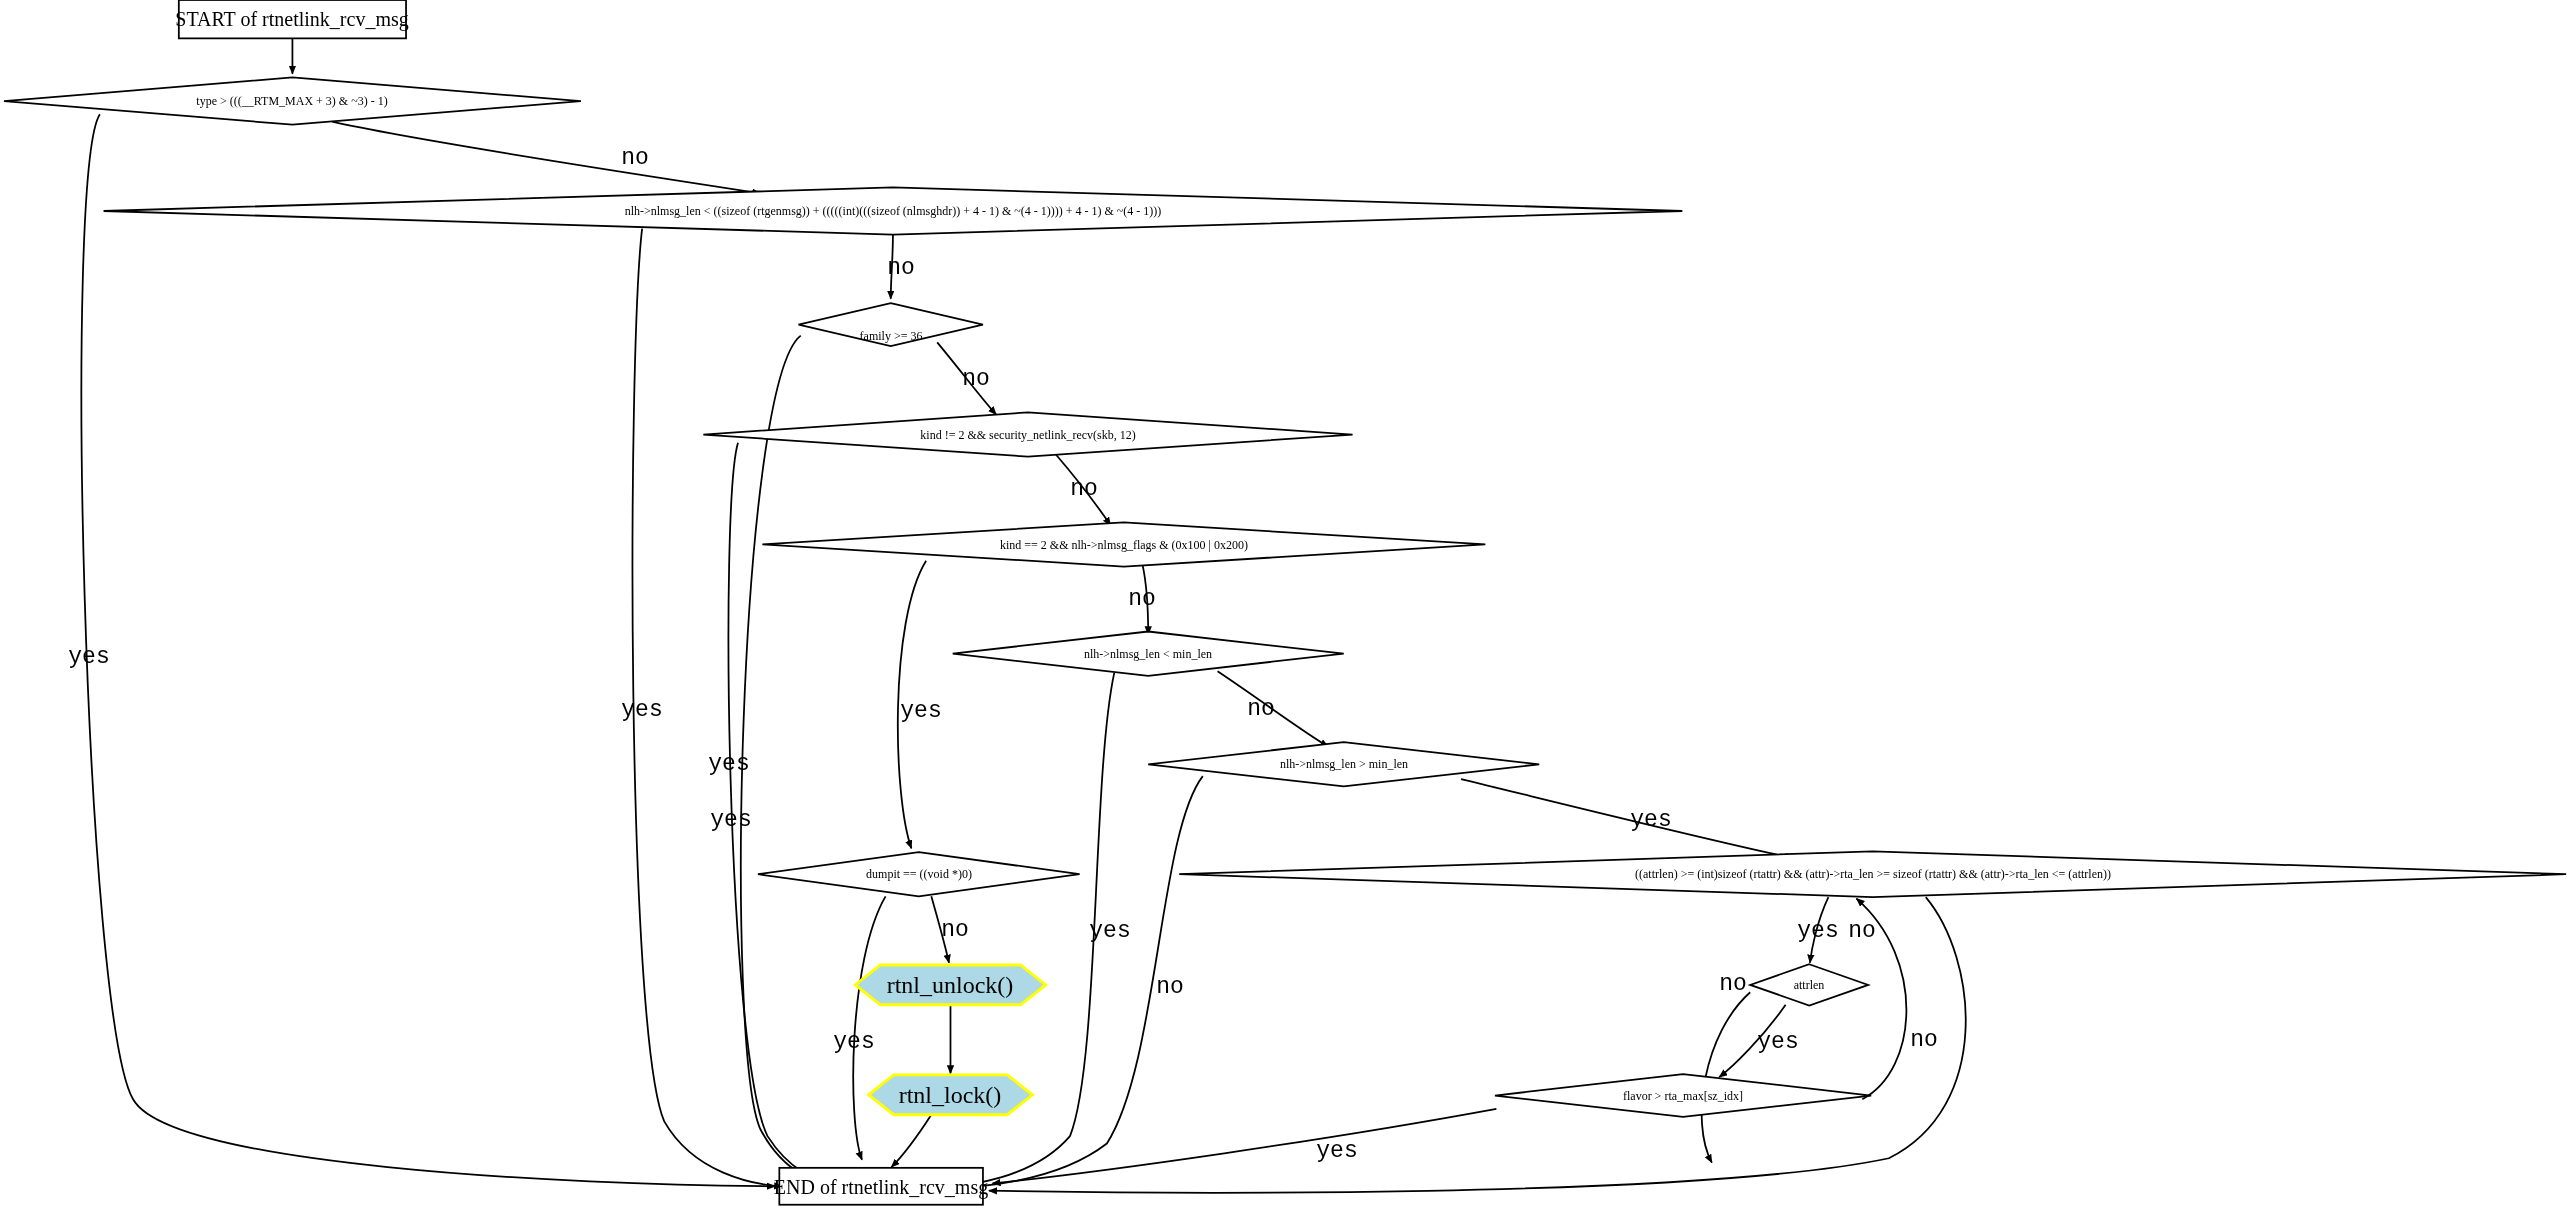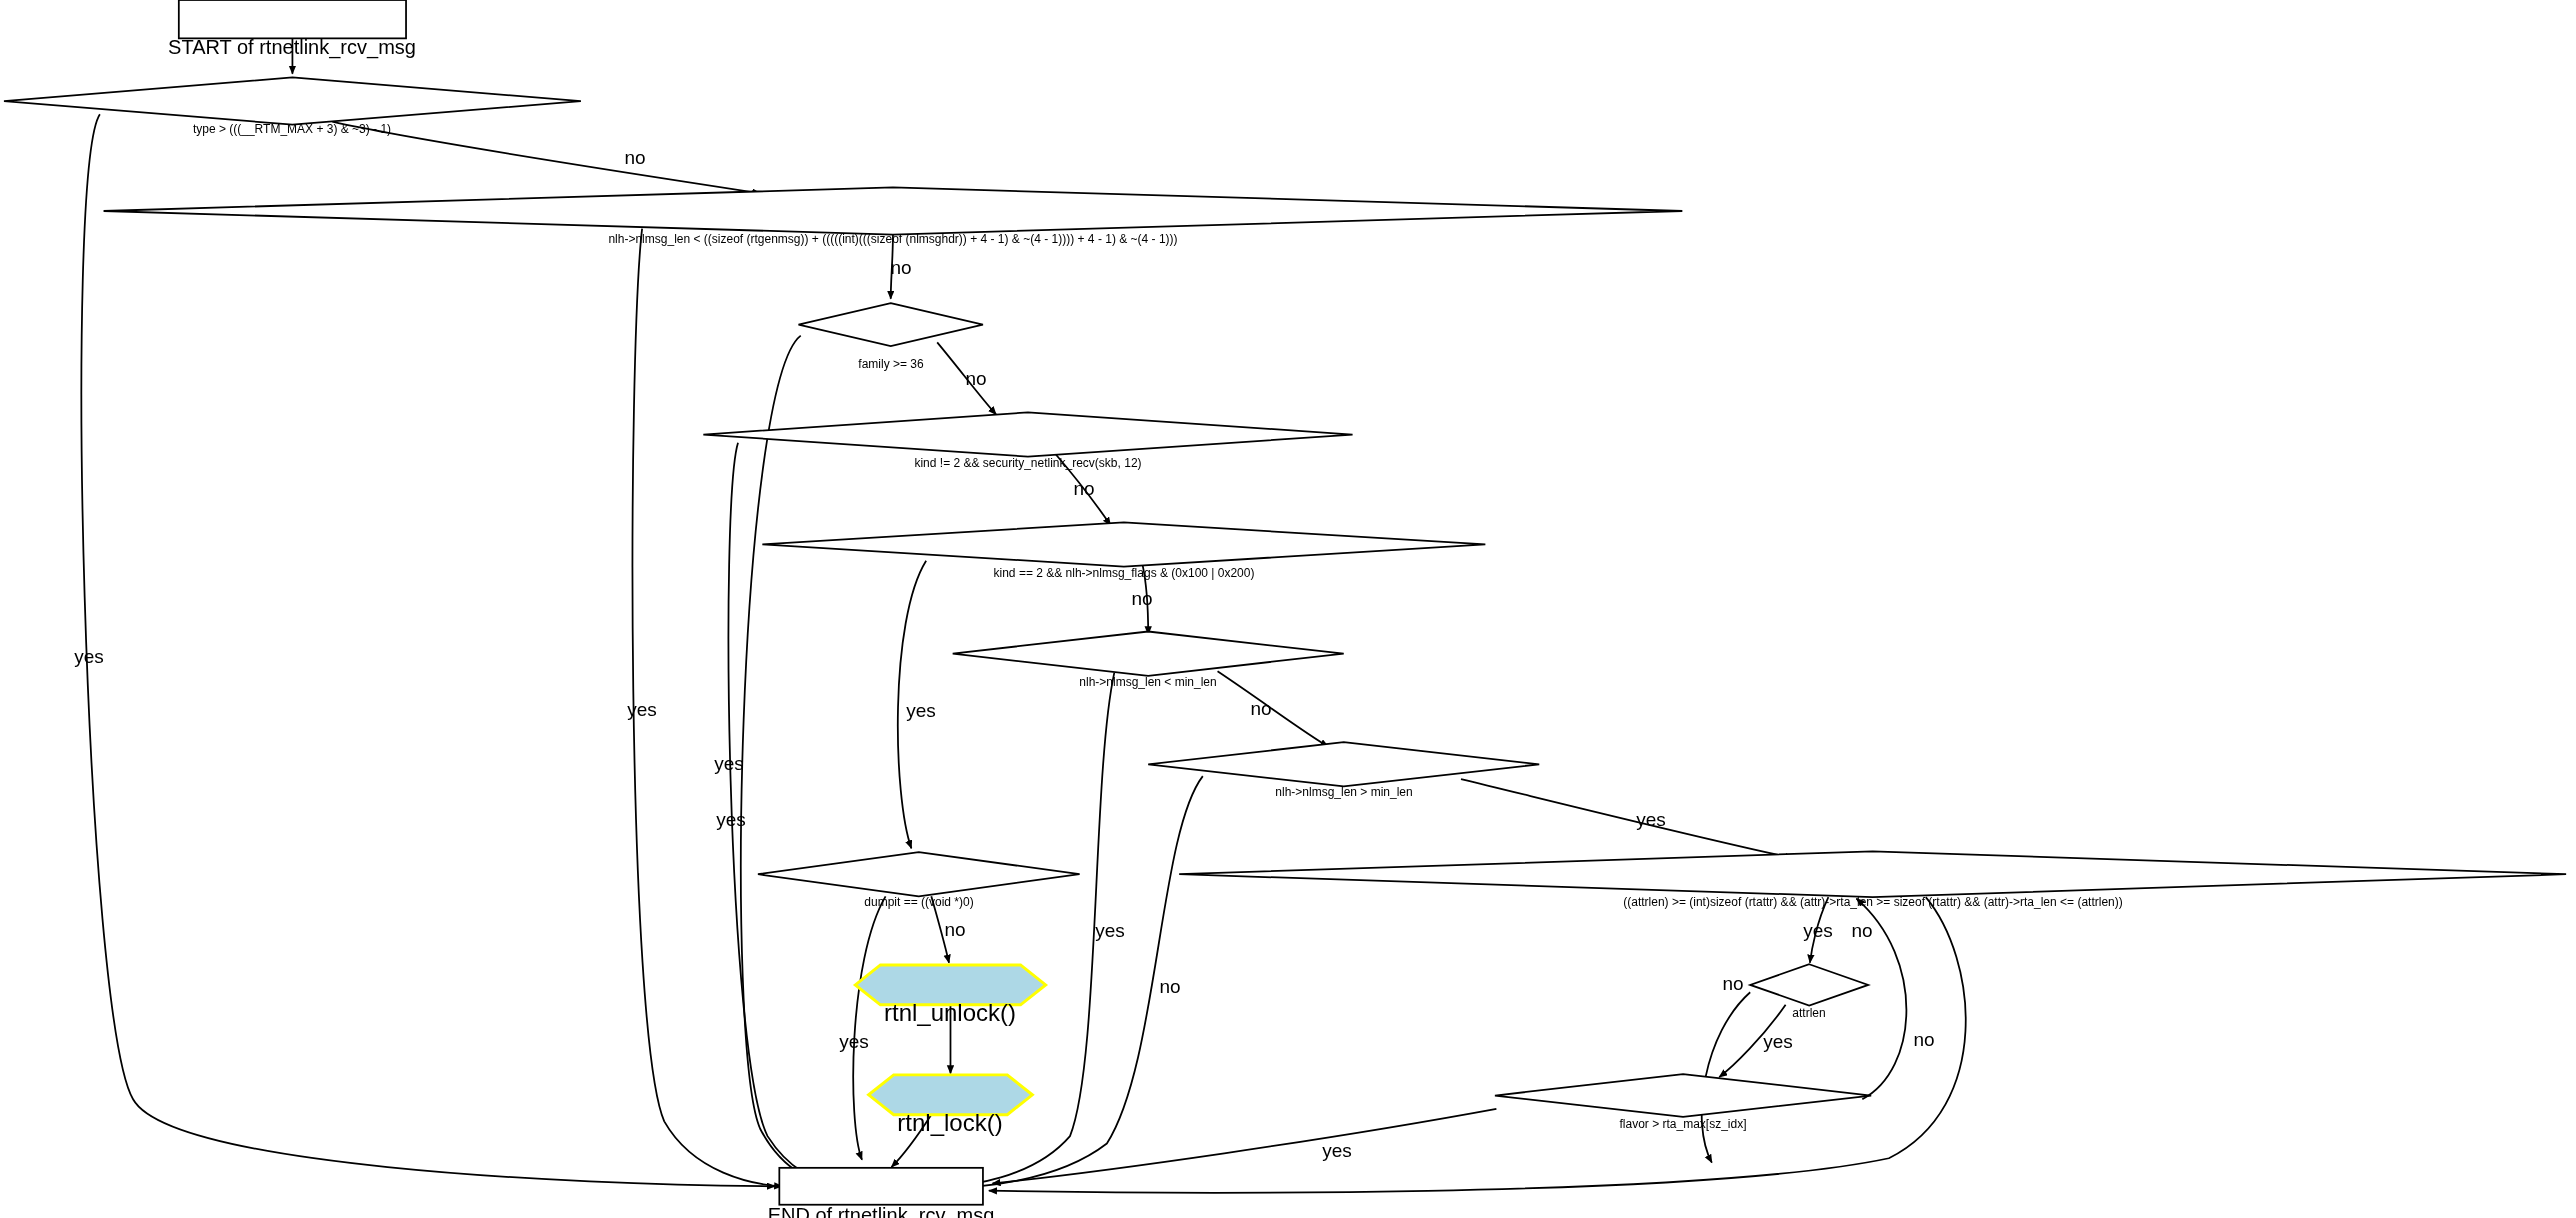--- a/index.html
+++ b/index.html
@@ -1,24 +1,24 @@
 <!DOCTYPE html>
 <html style="font-size:11.8px"><head>
 <meta charset="utf-8">
 <style>
   html,body{margin:0;padding:0;background:#ffffff;}
   #canvas{position:relative;width:2576px;height:1218px;background:#ffffff;
           font-family:"Liberation Serif","DejaVu Serif",serif;overflow:hidden;}
   svg.layer{position:absolute;left:0;top:0;width:2576px;height:1218px;}
   .node-label{position:absolute;white-space:nowrap;color:#000;
-              font-family:Liberation Sans, sans-serif;
-              transform:translate(-50%,-50%);pointer-events:none;margin-top:28px;}
+              font-family:Liberation Serif, serif;
+              transform:translate(-50%,-50%);pointer-events:none;}
   .edge-label{position:absolute;white-space:nowrap;color:#000;
-              font-family:Liberation Sans, sans-serif;
-              font-size:19px;transform:translate(-50%,-50%);pointer-events:none;}
+              font-family:Liberation Mono, monospace;
+              font-size:23px;transform:translate(-50%,-50%);pointer-events:none;}
   .n-terminal{font-size:20px;}
   .n-decision{font-size:12px;}
   .n-call{font-size:24px;}
 </style>
 </head>
 <body>
 
 <div id="canvas">
 
   <svg class="layer" viewBox="0 0 3491 1651" xmlns="http://www.w3.org/2000/svg">

